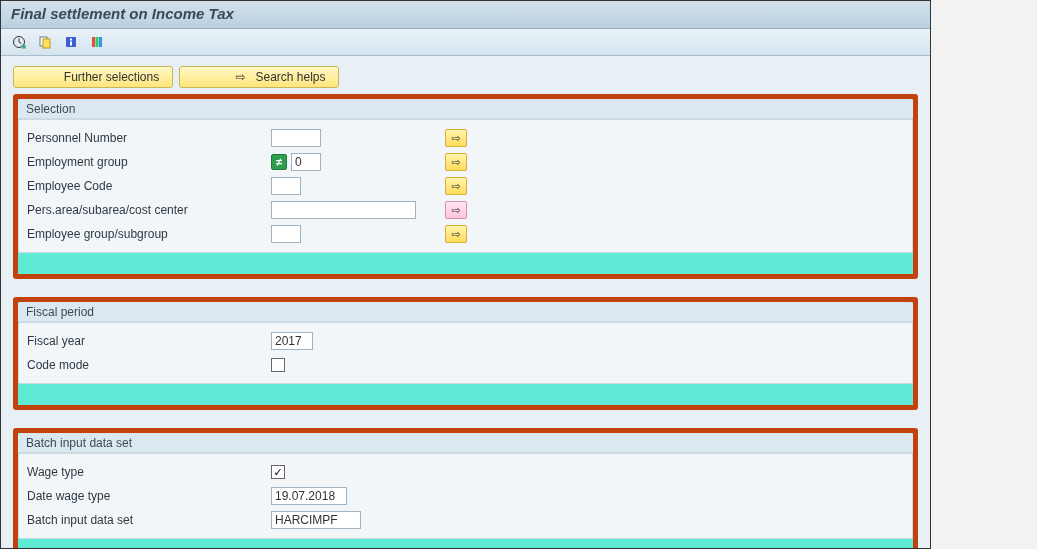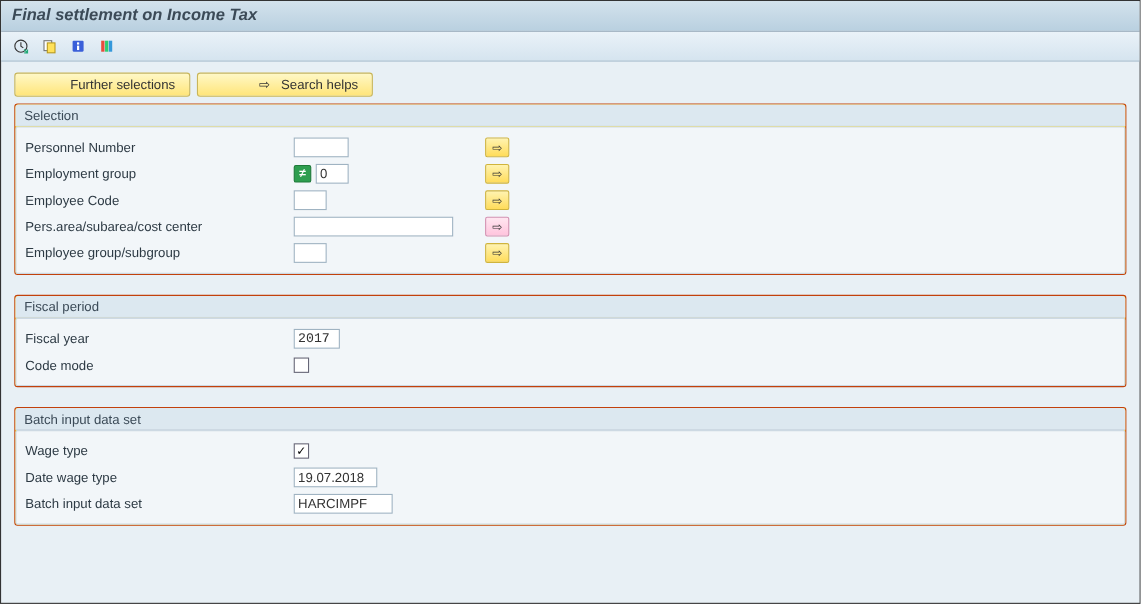--- a/index.html
+++ b/index.html
@@ -3,21 +3,21 @@
 <meta charset="utf-8">
 <style>
   * { box-sizing: border-box; }
   html, body {
     margin: 0; padding: 0;
     font-family: Arial, Helvetica, sans-serif;
     font-size: 12px;
     background: #f2f2f2;
   }
   .app {
-    width: 1037px; height: 549px;
+    width: 931px; height: 549px;
     background: #e8f0f5;
     border: 1px solid #333;
     position: relative;
     overflow: hidden;
   }
   .titlebar {
     background: linear-gradient(#d3e2ec, #b9d0e0);
     padding: 4px 10px 6px;
     border-bottom: 1px solid #9ab;
   }
@@ -74,25 +74,25 @@
     cursor: pointer;
     font-size: 12px;
     color: #333;
   }
   .yellow-btn.wide { width: 160px; padding-left: 37px; }
   .yellow-btn .arrow {
     margin-right: 10px; margin-left: 6px;
   }
 
   .groupbox {
-    background: #fde047;
-    border: 1px solid #c2410c;
+    background: #5eead4;
+    border: 5px solid #c2410c;
     border-radius: 3px;
     margin-bottom: 18px;
-    padding: 0 0 0 0;
+    padding: 0 0 21px 0;
   }
   .groupbox .gb-title {
     padding: 3px 8px 2px;
     color: #3b4a57;
     font-size: 12px;
     border-bottom: 1px solid #cdd9e3;
     background: #dce8f0;
     border-radius: 3px 3px 0 0;
   }
   .groupbox .gb-body {
@@ -107,21 +107,21 @@
     align-items: center;
     height: 24px;
     gap: 4px;
   }
   .label { color: #2d3a44; }
   .input {
     height: 18px; border: 1px solid #9fb3c2;
     background: #fff; font-size: 12px;
     padding: 1px 3px; color: #333;
   }
-  .input.sm { width: 50px; font-family: Liberation Mono, monospace; }
+  .input.sm { width: 50px; }
   .input.md { width: 90px; }
   .input.lg { width: 145px; }
   .input.xs { width: 30px; }
 
   .multi-btn {
     width: 22px; height: 18px;
     background: linear-gradient(#fff3b0, #ffdc5a);
     border: 1px solid #d0b43c;
     border-radius: 2px;
     display: inline-flex; align-items: center; justify-content: center;

